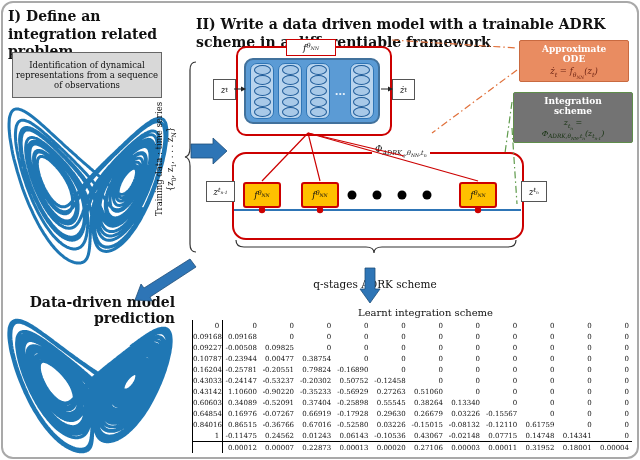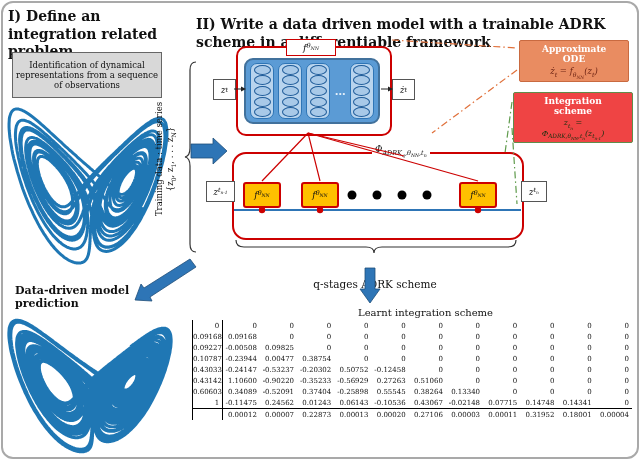--- a/index.html
+++ b/index.html
@@ -28,26 +28,26 @@
           font-style:italic;font-size:8.5px;z-index:2;}
   
   .adrk-red{left:232px;top:152px;width:288px;height:84px;border:2px solid #c00;border-radius:14px;}
   .phi-label{left:372px;top:144px;background:#fff;padding:0 3px;z-index:3;font-style:italic;font-size:9px;}
   .stage{width:38px;height:26px;background:#ffc000;border:2px solid #c00;border-radius:3px;z-index:2;
          display:flex;align-items:center;justify-content:center;font-style:italic;font-size:9px;box-sizing:border-box;}
   .brace-label{left:300px;top:254px;width:150px;text-align:center;font-size:10.5px;margin-top:24px;}
   
   .callout{box-sizing:border-box;padding:3px 22px;border-radius:2px;text-align:center;}
   .ode-box{left:519px;top:40px;width:110px;background:#e98c61;border:1px solid #c96a40;}
-  .int-box{left:513px;top:92px;width:120px;background:#ef4444;border:1px solid #5f8d4b;}
+  .int-box{left:513px;top:92px;width:120px;background:#737373;border:1px solid #5f8d4b;}
   .callout .ct{color:#fff;font-weight:bold;font-size:9px;margin-bottom:2px;}
   .ode-box .ce{color:#6e2414;font-style:italic;font-size:8.5px;}
   .int-box .ce{color:#14300e;font-style:italic;font-size:8px;}
   
-  .pred-label{left:15px;top:284px;width:160px;text-align:left;font-weight:bold;font-size:11px;}
+  .pred-label{left:15px;top:294px;width:160px;text-align:right;font-weight:bold;font-size:14px;}
   .learnt-label{left:358px;top:307px;width:150px;font-size:10px;}
   
   .tableau{left:192px;top:320px;width:444px;height:138px;}
   .tableau table{border-collapse:collapse;table-layout:fixed;width:440px;font-family:"DejaVu Serif",serif;
                  font-size:7px;color:#111;border-left:1px solid #000;}
   .tableau td{text-align:right;padding:0 3px 0 0;height:11px;white-space:nowrap;overflow:hidden;}
   .tableau td.ccol{border-right:1px solid #000;}
   .tableau td.brow{border-top:1px solid #000;}
   .overlay{position:absolute;left:0;top:0;z-index:4;pointer-events:none;}
 </style>
@@ -184,20 +184,34 @@
           <td>0</td>
           <td>0</td>
           <td>0</td>
           <td>0</td>
           <td>0</td>
           <td>0</td>
           <td>0</td>
           <td>0</td>
         </tr>
         <tr>
+          <td class="ccol">0.16204</td>
+          <td>-0.25781</td>
+          <td>-0.20551</td>
+          <td>0.79824</td>
+          <td>-0.16890</td>
+          <td>0</td>
+          <td>0</td>
+          <td>0</td>
+          <td>0</td>
+          <td>0</td>
+          <td>0</td>
+          <td>0</td>
+        </tr>
+        <tr>
           <td class="ccol">0.43033</td>
           <td>-0.24147</td>
           <td>-0.53237</td>
           <td>-0.20302</td>
           <td>0.50752</td>
           <td>-0.12458</td>
           <td>0</td>
           <td>0</td>
           <td>0</td>
           <td>0</td>
@@ -222,20 +236,48 @@
           <td class="ccol">0.60603</td>
           <td>0.34089</td>
           <td>-0.52091</td>
           <td>0.37404</td>
           <td>-0.25898</td>
           <td>0.55545</td>
           <td>0.38264</td>
           <td>0.13340</td>
           <td>0</td>
           <td>0</td>
+          <td>0</td>
+          <td>0</td>
+        </tr>
+        <tr>
+          <td class="ccol">0.64854</td>
+          <td>0.16976</td>
+          <td>-0.07267</td>
+          <td>0.66919</td>
+          <td>-0.17928</td>
+          <td>0.29630</td>
+          <td>0.26679</td>
+          <td>0.03226</td>
+          <td>-0.15567</td>
+          <td>0</td>
+          <td>0</td>
+          <td>0</td>
+        </tr>
+        <tr>
+          <td class="ccol">0.84016</td>
+          <td>0.86515</td>
+          <td>-0.36766</td>
+          <td>0.67016</td>
+          <td>-0.52580</td>
+          <td>0.03226</td>
+          <td>-0.15015</td>
+          <td>-0.08132</td>
+          <td>-0.12110</td>
+          <td>0.61759</td>
           <td>0</td>
           <td>0</td>
         </tr>
         <tr>
           <td class="ccol">1</td>
           <td>-0.11475</td>
           <td>0.24562</td>
           <td>0.01243</td>
           <td>0.06143</td>
           <td>-0.10536</td>

